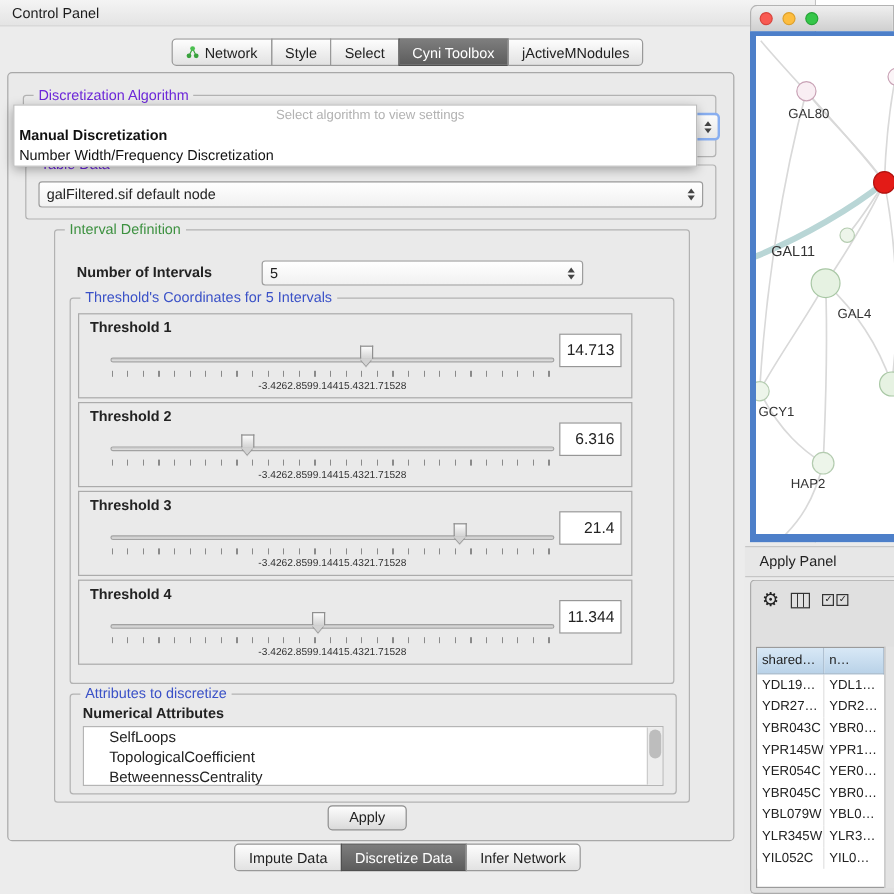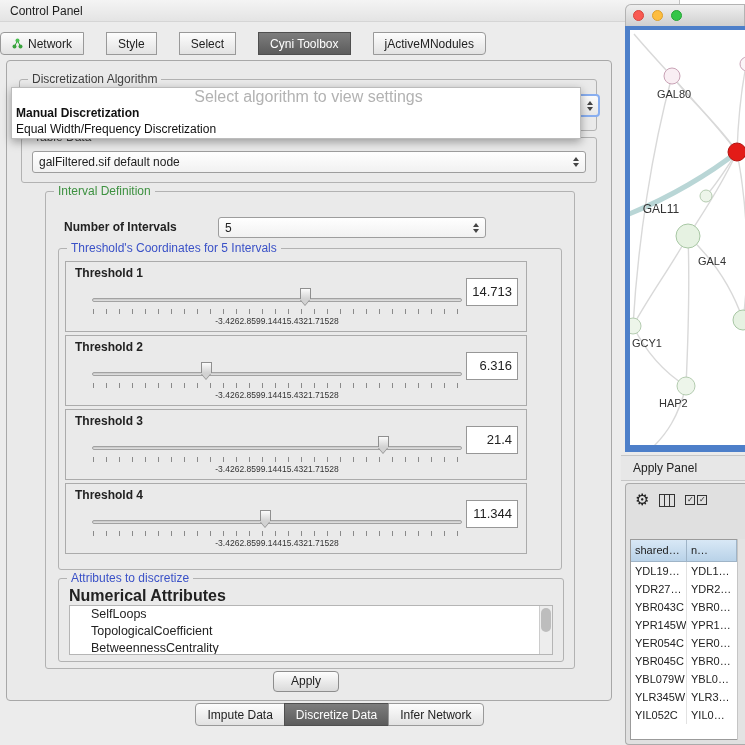--- a/index.html
+++ b/index.html
@@ -6,43 +6,43 @@
   body { font-family: "Liberation Sans", sans-serif; background:#fff; }
   .screen { position:relative; width:745px; height:745px; background:#fff; overflow:hidden; font-size:12px; color:#222; }
 
   
   .control-panel { position:absolute; left:0; top:0; width:680px; height:745px; background:#ececec; border-right:1px solid #c2c2c2; }
   .cp-titlebar { height:22px; display:flex; align-items:center; padding:0 10px; background:linear-gradient(#f4f4f4,#e4e4e4); border-bottom:1px solid #d5d5d5; }
   .cp-title { flex:1; font-size:12px; color:#1c1c1c; }
   .win-float { width:10px; height:10px; border:1.5px solid #222; margin-right:16px; cursor:pointer; }
   .win-close { font-size:13px; font-weight:bold; color:#111; cursor:pointer; }
 
-  .top-tabs { position:absolute; top:32px; left:0; right:0; display:flex; justify-content:flex-start;gap:23px; }
+  .top-tabs { position:absolute; top:32px; left:0; right:0; display:flex; justify-content:center; }
   .bottom-tabs { position:absolute; top:703px; left:0; right:0; display:flex; justify-content:center; }
   .tab { height:23px; display:flex; align-items:center; gap:5px; padding:0 11px; font-size:12px;
          background:linear-gradient(#fdfdfd,#e2e2e2); border:1px solid #999; margin-left:-1px; cursor:pointer; white-space:nowrap; }
   .tab:first-child { border-radius:4px 0 0 4px; margin-left:0; }
   .tab:last-child { border-radius:0 4px 4px 0; }
   .tab.selected { background:linear-gradient(#7d7d7d,#5c5c5c); color:#fff; border-color:#4f4f4f; }
   .tabicon { display:inline-flex; }
 
   .main-panel { position:absolute; left:6px; top:60px; width:606px; height:641px; border:1px solid #a8a8a8; border-radius:4px; background:#eaeaea; }
 
   .group { position:absolute; border:1px solid #b2b2b2; border-radius:3px; }
-  .group-title { position:absolute; top:-8px; left:8px; background:#eaeaea; padding:0 4px; font-size:12px; color:#404040; white-space:nowrap; }
+  .group-title { position:absolute; top:-8px; left:8px; background:#eaeaea; padding:0 4px; font-size:12px; color:#6d28d9; white-space:nowrap; }
   .group-title.green { color:#3d9140; }
   .group-title.blue { color:#3a51c7; }
 
   .algo-group { left:12px; top:18px; width:578px; height:52px; }
   .combo-fragment { position:absolute; left:540px; top:14px; width:40px; height:23px; border:2px solid #88aef0; border-radius:4px;
                     background:linear-gradient(#fbfbfb,#e7e7e7); display:flex; align-items:center; justify-content:flex-end; padding-right:5px; z-index:1; }
 
   .popup { position:absolute; left:4px; top:26px; width:570px; height:52px; background:#fff; border:1px solid #bcbcbc;
            box-shadow:0 3px 9px rgba(0,0,0,0.35); z-index:5; overflow:hidden; }
-  .popup-placeholder { text-align:center; color:#b2b2b2; height:17px; line-height:17px; font-size:16px;padding-left:25px; }
+  .popup-placeholder { text-align:center; color:#b2b2b2; height:17px; line-height:17px; font-size:11px;padding-left:25px; }
   .popup-opt { height:16px; line-height:16px; padding:0 4px; font-size:12px; color:#111; cursor:pointer; }
   .popup-opt.bold { font-weight:bold; }
 
   .td-group { left:14px; top:76px; width:576px; height:46px; }
 
   .combo { background:linear-gradient(#ffffff,#f1f1f1); border:1px solid #9d9d9d; border-radius:3px; display:flex;
            align-items:center; justify-content:space-between; padding:0 6px; font-size:12px; cursor:pointer; }
   .td-combo { position:absolute; left:10px; top:13px; right:10px; height:22px; }
   .stepper { display:flex; flex-direction:column; align-items:center; gap:2px; }
   .stepper .up { width:0; height:0; border-left:3.5px solid transparent; border-right:3.5px solid transparent; border-bottom:4px solid #444; }
@@ -62,21 +62,21 @@
   .thumb::after { content:''; position:absolute; left:-1px; top:10px; width:0; height:0;
                   border-left:5.5px solid transparent; border-right:5.5px solid transparent; border-top:6px solid #d2d2d2;
                   filter:drop-shadow(0 1px 0 #8f8f8f); }
   .ticks { position:absolute; left:1px; right:1px; top:25px; height:5px;
            background-image:repeating-linear-gradient(90deg,#8a8a8a 0,#8a8a8a 1px,transparent 1px,transparent 13px); }
   .scale { position:absolute; left:0; right:0; top:32px; display:flex; justify-content:center; font-size:8.5px; color:#333; }
   .value-box { position:absolute; right:8px; top:16px; width:52px; height:28px; background:#fff; border:1px solid #979797;
                font-size:13px; text-align:right; line-height:26px; padding-right:5px; }
 
   .attr-group { left:12px; top:386px; width:506px; height:84px; }
-  .attr-label { position:absolute; left:10px; top:8px; font-weight:bold; font-size:16px; }
+  .attr-label { position:absolute; left:10px; top:8px; font-weight:bold; font-size:12px; }
   .list { position:absolute; left:10px; right:10px; top:26px; height:50px; background:#fff; border:1px solid #b5b5b5; overflow:hidden;padding-left:15px; }
   .list-item { font-size:12.5px; line-height:17px; padding-left:6px; white-space:nowrap; }
   .list-scrollbar { position:absolute; right:0; top:0; bottom:0; width:13px; background:#ededed; border-left:1px solid #cccccc; }
   .sb-thumb { margin:2px 1px; height:24px; background:#bdbdbd; border-radius:5px; }
 
   .apply-btn { position:absolute; left:266px; top:610px; width:66px; height:21px; background:linear-gradient(#fdfdfd,#dadada);
                border:1px solid #8d8d8d; border-radius:4px; text-align:center; line-height:19px; font-size:12px; cursor:pointer; }
 
   
   .net-window { position:absolute; left:625px; top:4px; width:120px; height:448px; }
@@ -161,21 +161,21 @@
               <i class="up"></i>
               <i class="dn"></i>
             </span>
         </div>
       </div>
 
       <div class="popup">
         <div class="popup-placeholder">Select algorithm to view settings</div>
         <div>
             <div class="popup-opt bold">Manual Discretization</div>
-            <div class="popup-opt">Equal Width/Frequency Discretization</div>
+            <div class="popup-opt">Number Width/Frequency Discretization</div>
           </div>
       </div>
 
       <div class="group td-group">
         <span class="group-title">Table Data</span>
         <div class="combo td-combo">
           <span>galFiltered.sif default node</span>
           <span class="stepper">
               <i class="up"></i>
               <i class="dn"></i>

